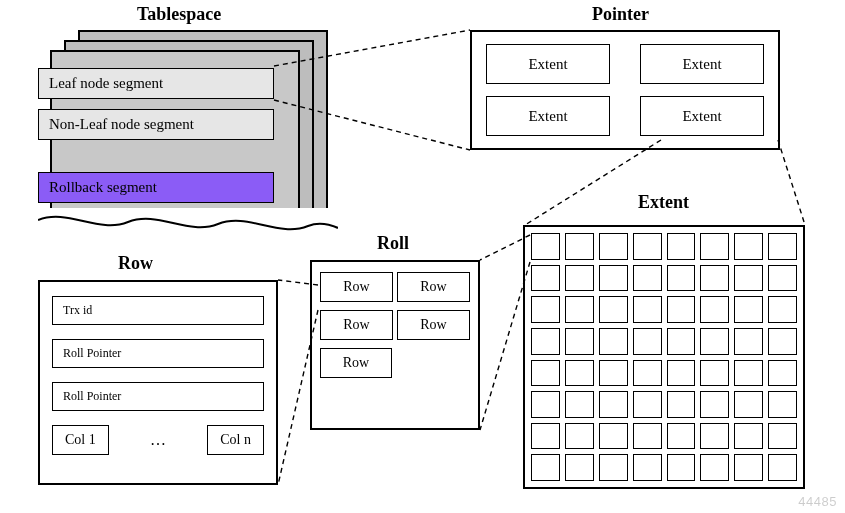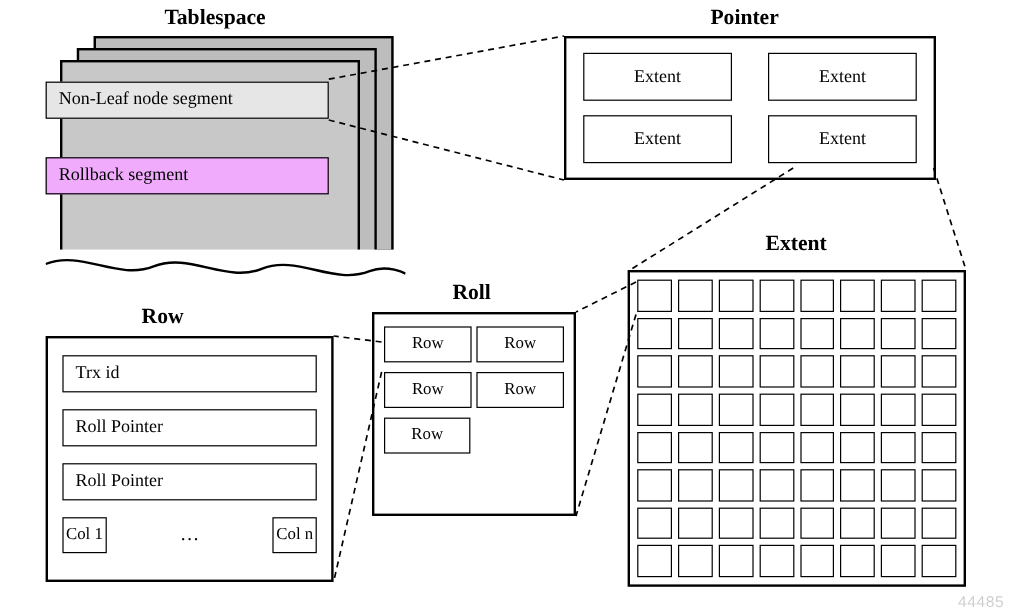--- a/index.html
+++ b/index.html
@@ -68,21 +68,21 @@
     width: 236px;
   }
   .ts-segbox {
     border: 1px solid #000;
     background: #e6e6e6;
     padding: 6px 10px;
     margin-bottom: 10px;
     font-size: 15px;
   }
   .ts-segbox.rollback {
-    background: #f0abfc;
+    background: #8b5cf6;
     margin-top: 32px;
   }
 
   
   .segment {
     position: absolute;
     left: 470px;
     top: 30px;
     width: 310px;
     height: 120px;
@@ -154,31 +154,31 @@
     width: 240px;
     height: 205px;
     border: 2px solid #000;
     padding: 14px 12px 10px 12px;
     background: #fff;
   }
   .row-block .field {
     border: 1.5px solid #000;
     padding: 6px 10px;
     margin-bottom: 14px;
-    font-size: 15px;
+    font-size: 12px;
   }
   .row-block .cols {
     display: flex;
     align-items: center;
     justify-content: space-between;
     gap: 8px;
   }
   .row-block .cols .col {
     border: 1.5px solid #000;
-    padding: 6px 2px;
+    padding: 6px 12px;
     font-size: 14px;
   }
   .row-block .cols .ell {
     font-size: 16px;
   }
 
   
   .connectors {
     position: absolute;
     inset: 0;
@@ -214,20 +214,21 @@
     <div class="ts-sheet s3"></div>
     <div class="ts-sheet s2"></div>
     <div class="ts-sheet s1"></div>
     <div class="ts-wave">
       <svg width="300" height="40" viewBox="0 0 300 40">
         <path d="M0,12 C30,0 60,26 90,14 C120,2 150,28 180,16 C210,4 240,30 270,18 C285,12 300,20 300,20 L300,40 L0,40 Z" fill="#fff"></path>
         <path d="M0,12 C30,0 60,26 90,14 C120,2 150,28 180,16 C210,4 240,30 270,18 C285,12 300,20 300,20" fill="none" stroke="#000" stroke-width="2"></path>
       </svg>
     </div>
     <div class="ts-segs">
+      <div class="ts-segbox">Leaf node segment</div>
       <div class="ts-segbox">Non-Leaf node segment</div>
       <div class="ts-segbox rollback">Rollback segment</div>
     </div>
   </div>
 </div>
 
 <div class="segment">
   <div class="cell">Extent</div>
   <div class="cell">Extent</div>
   <div class="cell">Extent</div>

